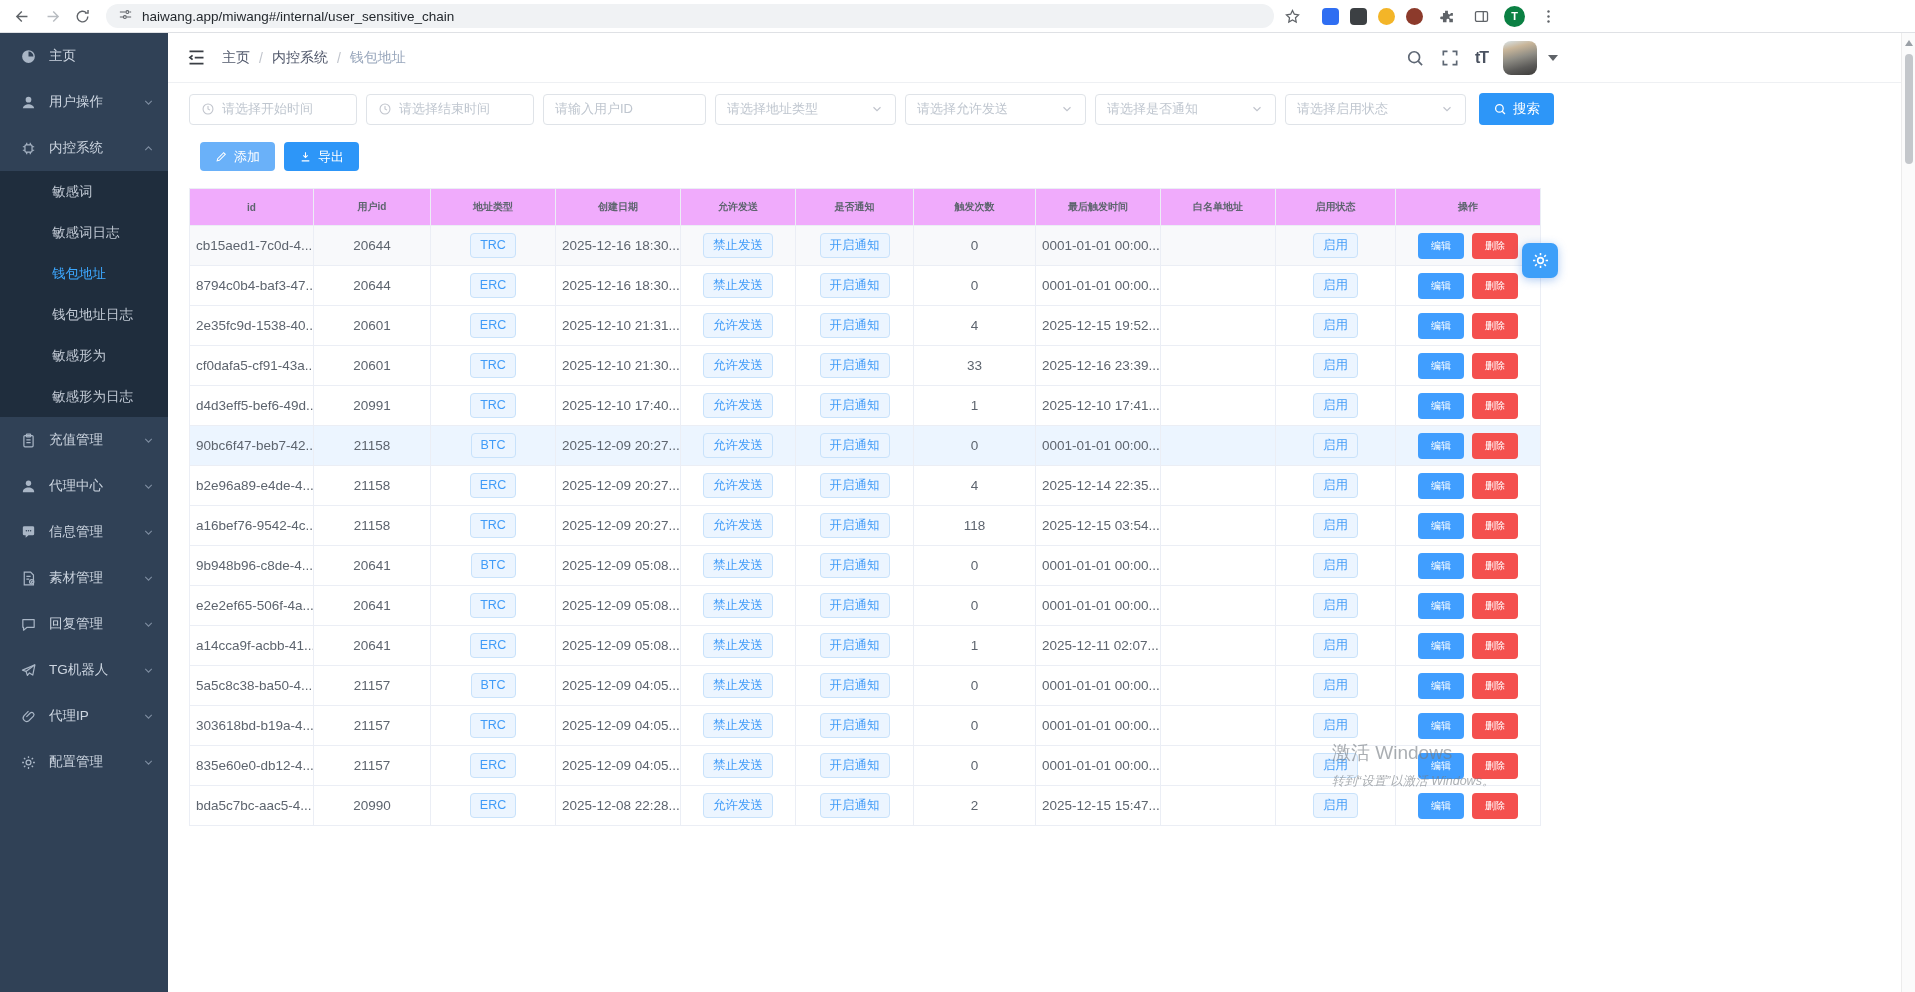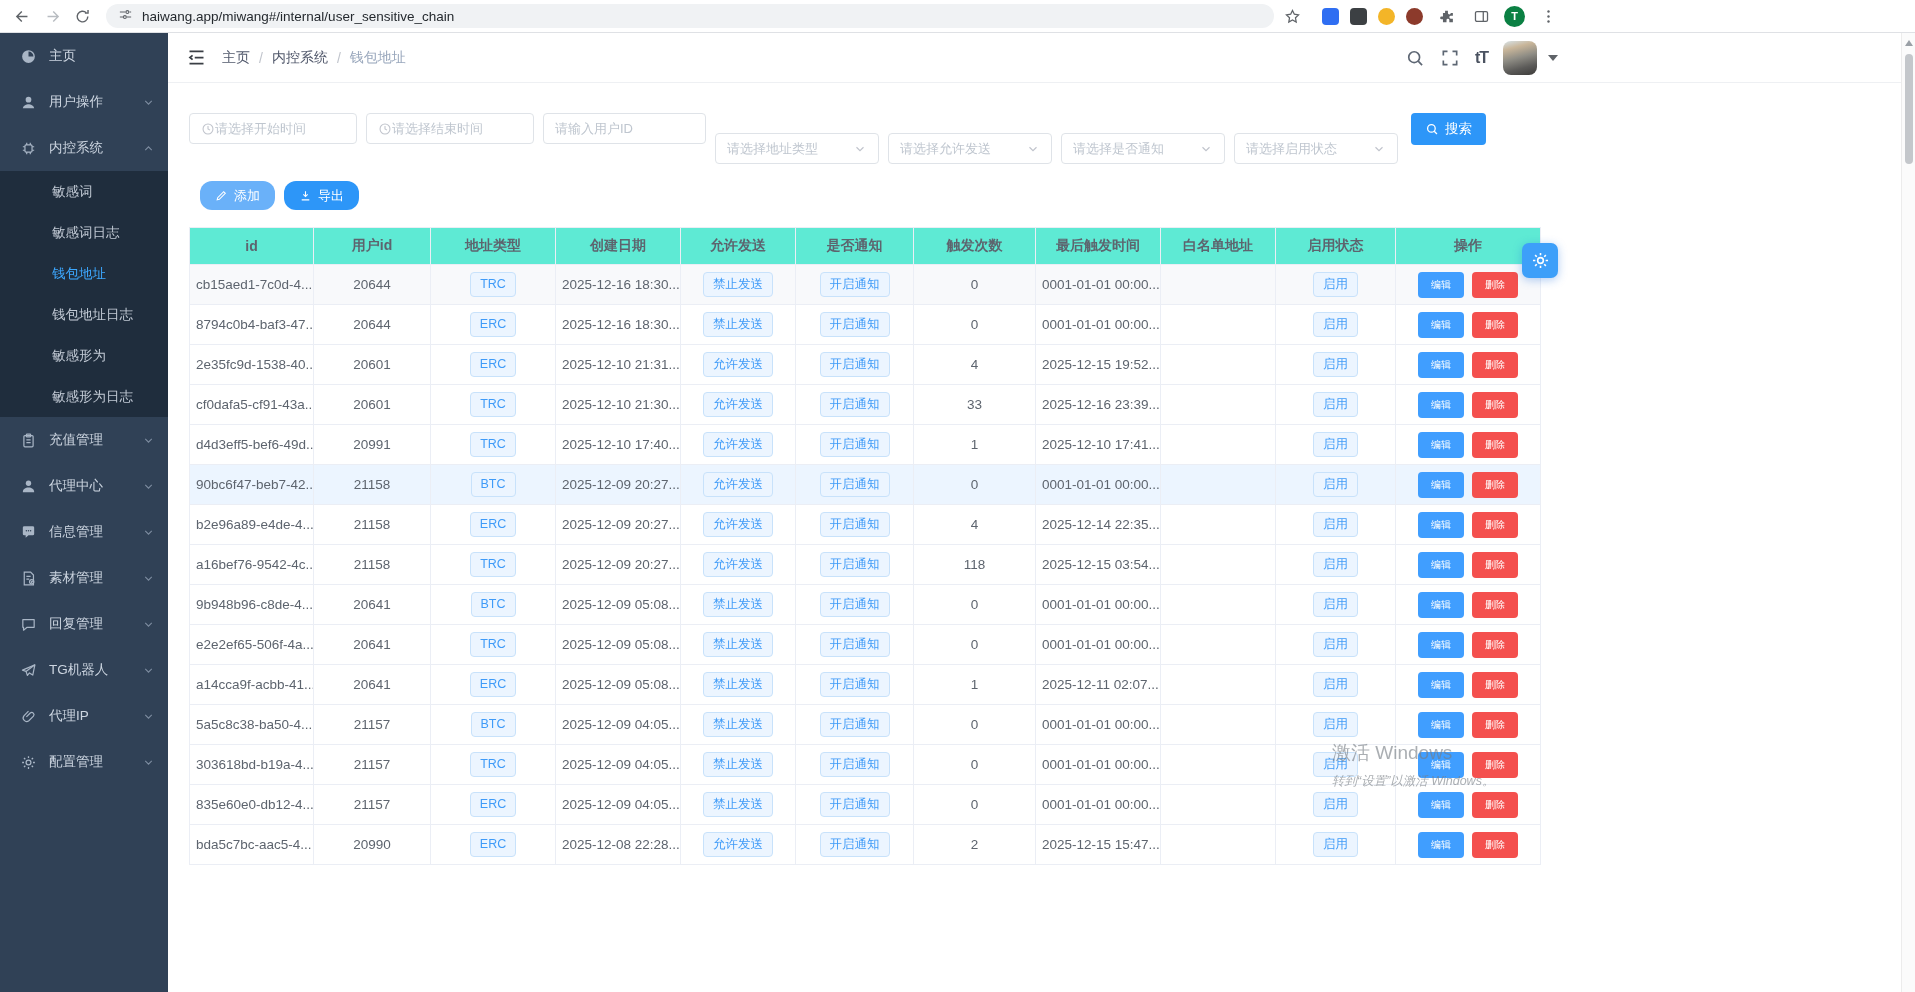--- a/index.html
+++ b/index.html
@@ -54,41 +54,41 @@
   .tsize{font-size:16px;color:#4a5260;font-weight:bold;letter-spacing:-1px;}
   .avatar{width:34px;height:34px;border-radius:8px;
     background:linear-gradient(165deg,#d8e4ea 0%,#c9b69a 22%,#8f8d85 48%,#5b5a58 75%,#3c3b39 100%);}
   .caret{width:0;height:0;border-left:5px solid transparent;border-right:5px solid transparent;
     border-top:6px solid #5f6368;margin-left:-4px;}
 
   
   .content{position:absolute;left:168px;top:83px;width:1392px;z-index:5;}
   .filters{margin:10px 0 0 21px;display:flex;gap:9px;align-items:center;}
   .f-input{height:31px;border:1px solid #dfe3e8;border-radius:4px;background:#fff;display:flex;
-    align-items:center;padding:0 11px;font-size:13px;color:#bfc6cf;}
+    align-items:center;padding:0 11px;gap:7px;font-size:13px;color:#bfc6cf;}
   .f-input .ph{flex:1;white-space:nowrap;overflow:hidden;}
   .f-input svg{width:14px;height:14px;color:#c0c4cc;flex:none;}
   .f-date{width:168px;}
   .f-text{width:163px;}
-  .f-select{width:164px;margin-top:40px;}
+  .f-select{width:181px;}
   .search-btn{height:32px;padding:0 14px;margin-left:4px;background:#2d96f8;color:#fff;border:none;
     border-radius:4px;font-size:13.5px;display:flex;align-items:center;gap:6px;cursor:pointer;}
   .search-btn svg{width:14px;height:14px;}
 
   .btn-row{margin:17px 0 0 32px;display:flex;gap:9px;}
-  .btn{height:29px;border:none;border-radius:12px;color:#fff;font-size:13px;display:flex;
+  .btn{height:29px;border:none;border-radius:4px;color:#fff;font-size:13px;display:flex;
     align-items:center;gap:6px;padding:0 15px;cursor:pointer;}
   .btn svg{width:13px;height:13px;}
   .btn.add{background:#6ab1f9;}
   .btn.export{background:#2d96f8;}
 
   table{margin:17px 0 0 21px;border-collapse:collapse;table-layout:fixed;width:1351px;
     font-size:13.5px;color:#5d646e;}
   th,td{border:1px solid #ebeef5;text-align:center;padding:0 6px;overflow:hidden;white-space:nowrap;}
-  th{height:37px;font-weight:600;font-size:14px;color:#5d646e;background:#5eead4;}
+  th{height:37px;font-weight:600;font-size:10px;color:#5d646e;background:#f0abfc;}
   td{height:40px;}
   tr.striped td{background:#f8f9fb;}
   tr.hl td{background:#ecf5ff;}
   col.c0{width:124px}col.c1{width:117px}col.c2{width:125px}col.c3{width:125px}col.c4{width:115px}
   col.c5{width:118px}col.c6{width:122px}col.c7{width:125px}col.c8{width:115px}col.c9{width:120px}
   col.c10{width:145px}
 
   .tag{display:inline-block;padding:4px 9px;background:#ecf5ff;border:1px solid #c8e2fb;
     border-radius:4px;color:#3f9bf8;font-size:12.5px;line-height:1.15;}
   .mini{border:none;border-radius:4px;color:#fff;font-size:10px;padding:6px 13px;margin:0 4px;cursor:pointer;}

